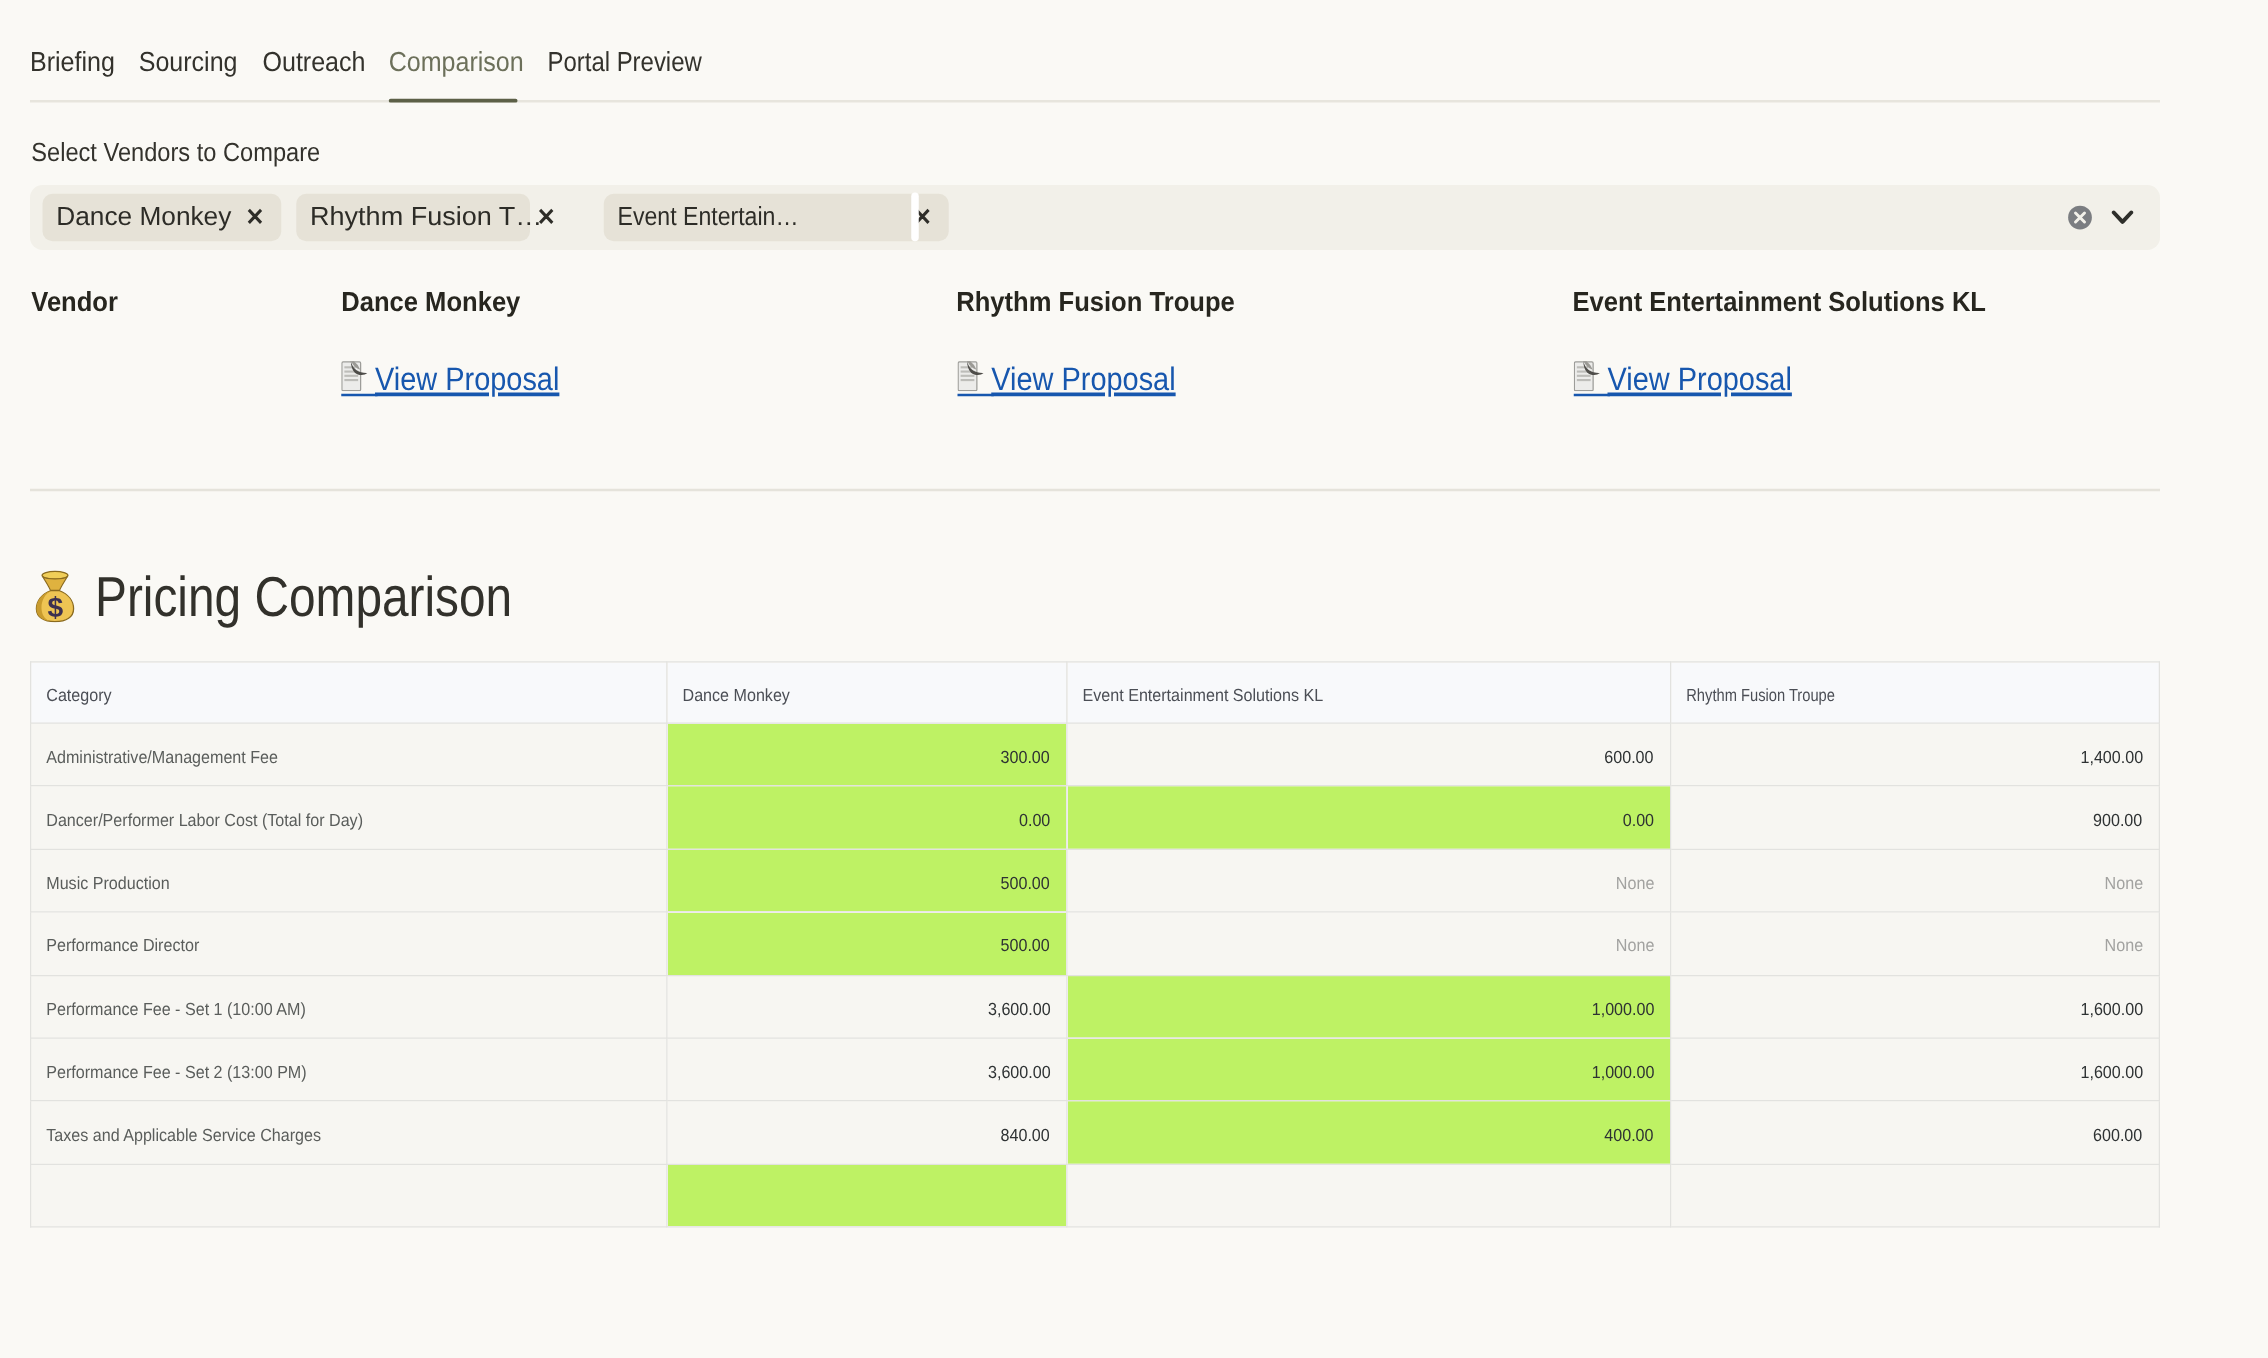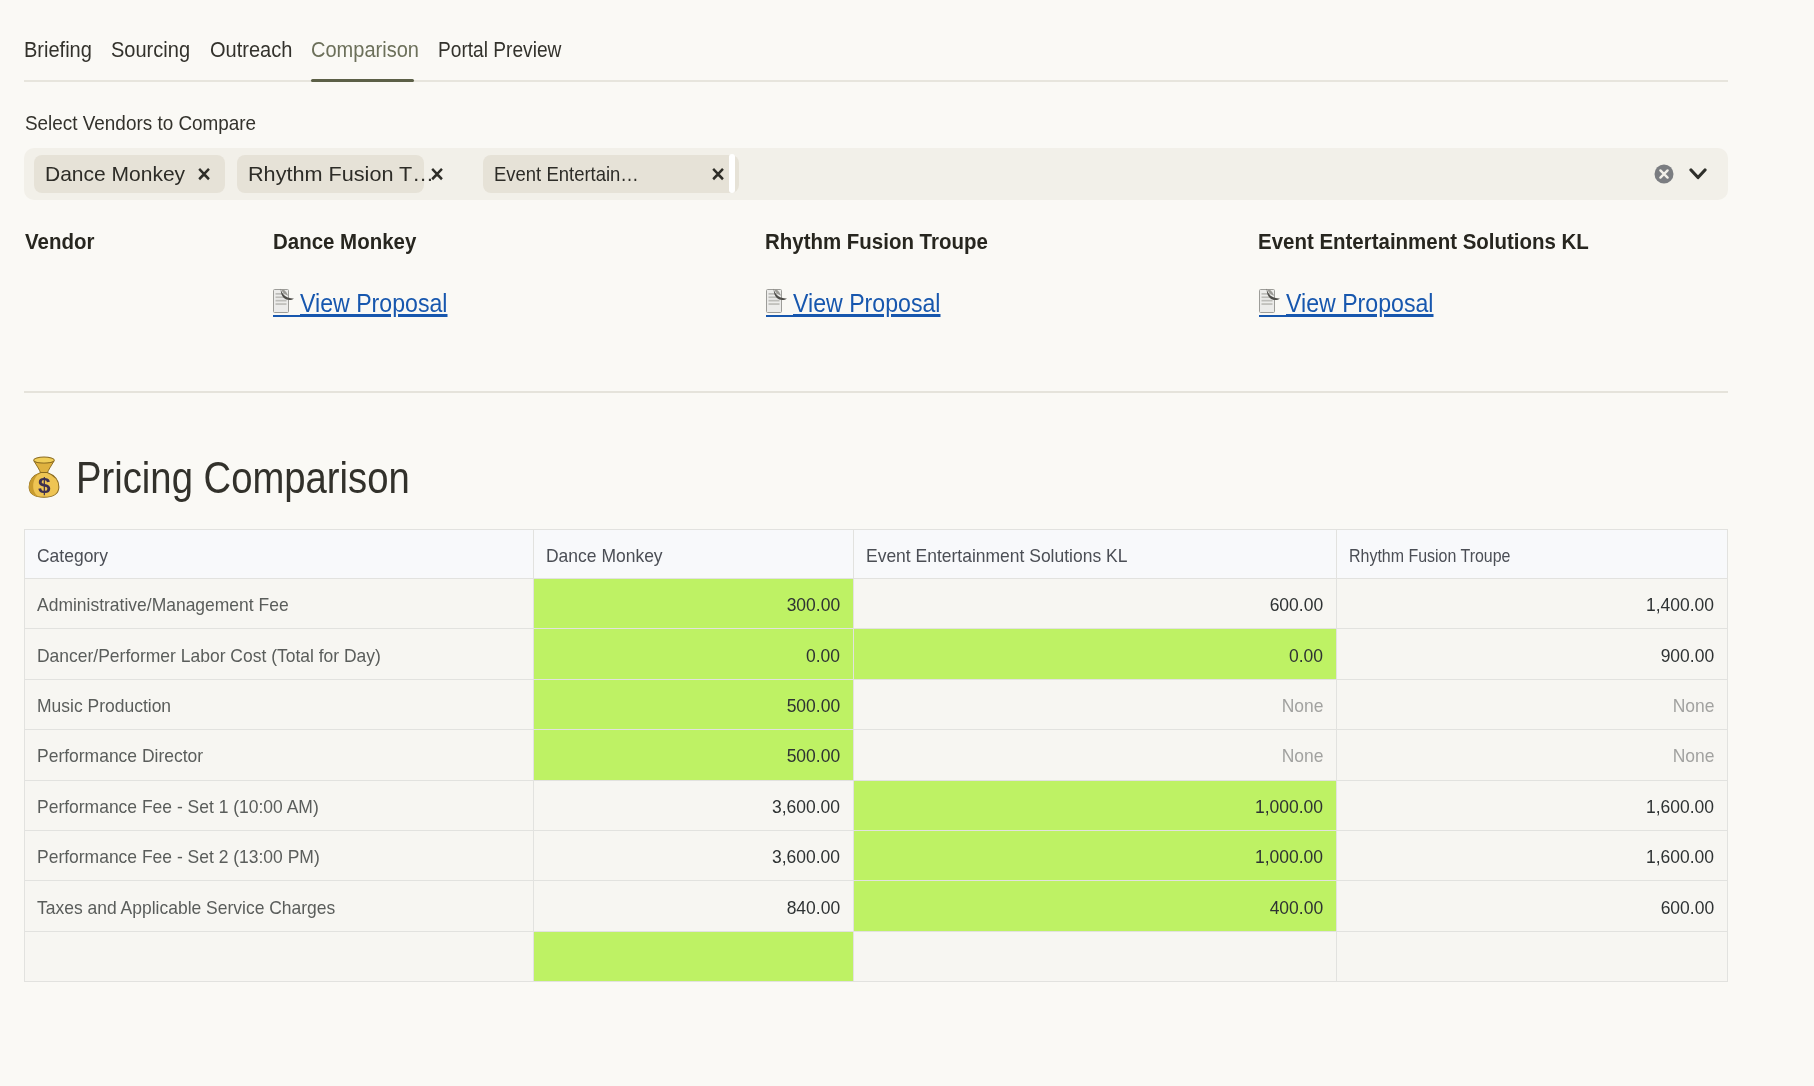--- a/index.html
+++ b/index.html
@@ -30,21 +30,21 @@
   .docicon { position:absolute; top:0; }
 
   .divider { position:absolute; left:24px; top:391px; width:1704px; height:2px; background:#e5e3db; }
 
   
   .h2 { position:absolute; left:76px; top:455px; font-size:45px; line-height:1; font-weight:400; color:#32312b; transform:scaleX(0.85); transform-origin:left; white-space:nowrap; }
   .bag { position:absolute; left:28px; top:455px; }
 
   
   table { position:absolute; left:24px; top:529px; width:1703px; border-collapse:collapse; table-layout:fixed; }
-  th, td { border:1px solid #e2e2df; font-weight:normal; font-size:19px; overflow:hidden; }
+  th, td { border:1px solid #e2e2df; font-weight:normal; font-size:14px; overflow:hidden; }
   thead th { background:#f8f9fb; color:#4b4e55; text-align:left; padding:4px 0 0 12px; height:49px; }
   td { background:#f7f6f2; height:50.4px; padding-top:3px; }
   td.cat { color:#5a5d5b; padding-left:12px; }
   td.num { color:#2e3233; text-align:right; padding-right:13px; }
   td.none { color:#a2a2a0; text-align:right; padding-right:13px; }
   td.lo { background:#bef264; }
   .tl { display:inline-block; transform:scaleX(0.92); transform-origin:left; white-space:nowrap; }
   .tr { display:inline-block; transform:scaleX(0.92); transform-origin:right; white-space:nowrap; }
 </style>
 </head>
@@ -60,21 +60,21 @@
   <div class="sel-label">Select Vendors to Compare</div>
   <div class="selbox">
     <div class="chip" style="left:10px; width:191px;">
       <span class="txt" style="transform:scaleX(1.0)">Dance Monkey</span>
       <span class="x">✕</span>
     </div>
     <div class="chip" style="left:213px; width:187px;">
       <span class="txt" style="transform:scaleX(1.03)">Rhythm Fusion T…</span>
       <span class="x">✕</span>
     </div>
-    <div class="chip" style="left:459px; width:256px;">
+    <div class="chip" style="left:459px; width:276px;">
       <span class="txt" style="transform:scaleX(0.88)">Event Entertain…</span>
       <span class="x">✕</span>
     </div>
     <div class="caret"></div>
     <svg class="clearicon" width="20" height="20" viewBox="0 0 20 20">
       <circle cx="10" cy="10" r="9.5" fill="#7b7d81"></circle>
       <path d="M6.4 6.4 L13.6 13.6 M13.6 6.4 L6.4 13.6" stroke="#f2f0e9" stroke-width="2.4" stroke-linecap="round"></path>
     </svg>
     <svg class="chev" width="18" height="12" viewBox="0 0 18 12">
       <path d="M2 2 L9 9.5 L16 2" fill="none" stroke="#2f2f2b" stroke-width="3.2" stroke-linecap="round" stroke-linejoin="round"></path>

